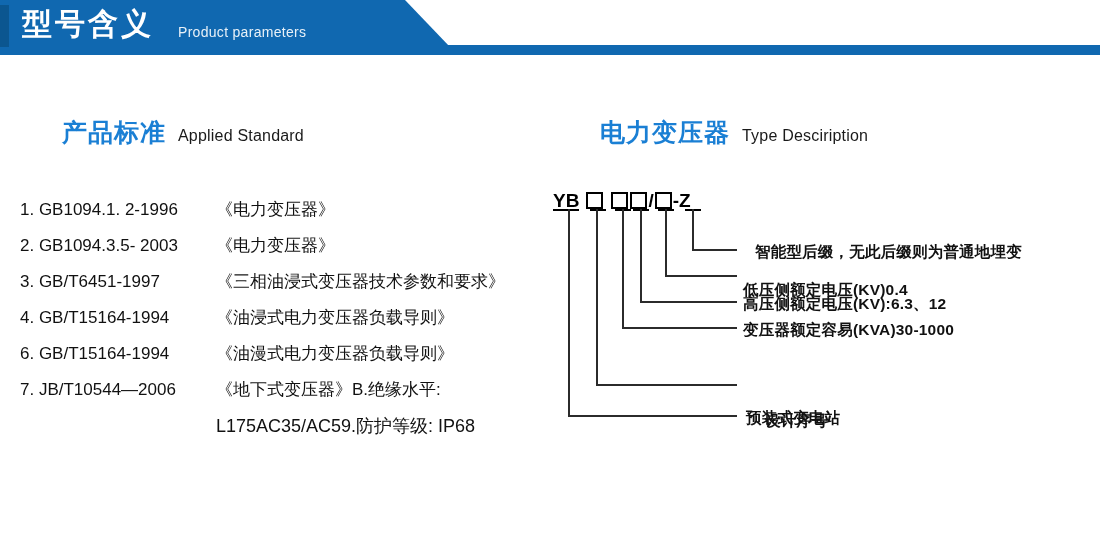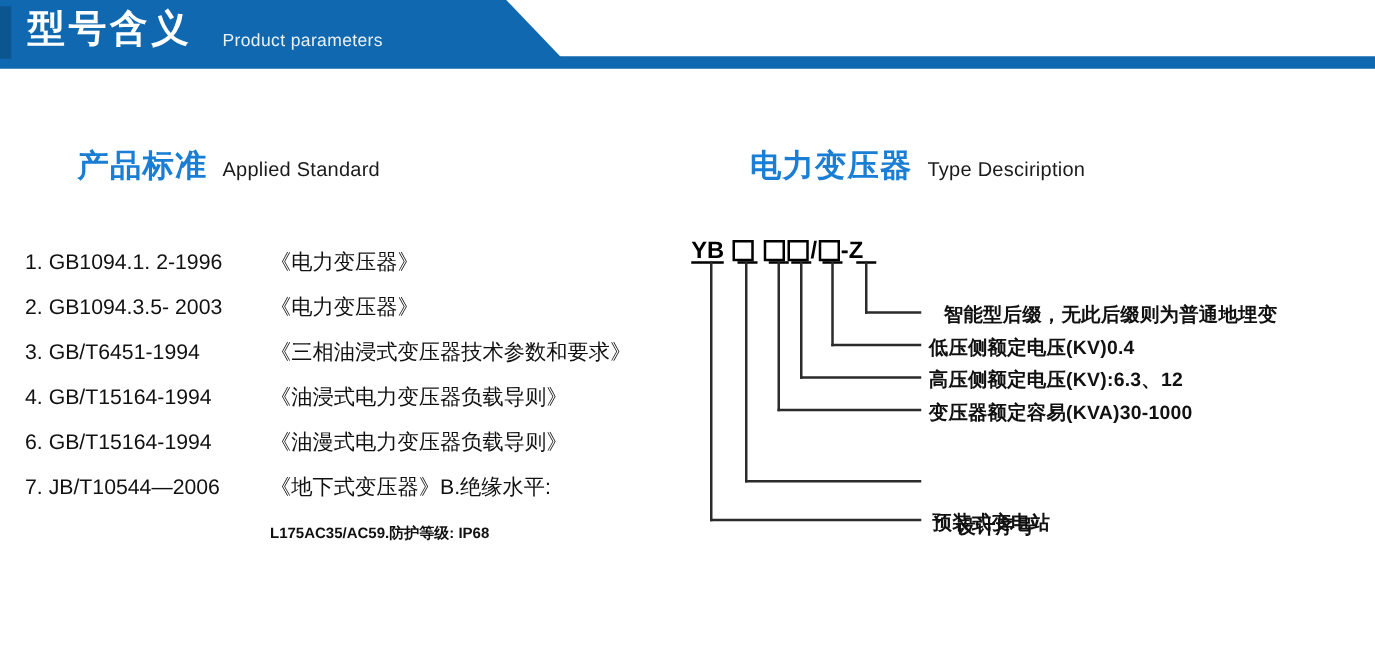--- a/index.html
+++ b/index.html
@@ -122,25 +122,24 @@
     vertical-align: top;
   }
   .std-row .name {
     display: inline-block;
     vertical-align: top;
   }
   .std-cont {
     display: block;
     height: 36px;
     white-space: nowrap;
-    font-size: 12px;
+    font-size: 18px;
     color: #111111;
     line-height: 36px;
     padding-left: 196px;
-    font-weight: bold;
   }
 
   
   .diagram {
     position: absolute;
     left: 545px;
     top: 185px;
     width: 545px;
     height: 250px;
   }
@@ -218,21 +217,21 @@
 </div>
 
 <div class="std-list">
   <div class="std-row">
     <span class="code">1. GB1094.1. 2-1996</span><span class="name">《电力变压器》</span>
   </div>
   <div class="std-row">
     <span class="code">2. GB1094.3.5- 2003</span><span class="name">《电力变压器》</span>
   </div>
   <div class="std-row">
-    <span class="code">3. GB/T6451-1994</span><span class="name">《三相油浸式变压器技术参数和要求》</span>
+    <span class="code">3. GB/T6451-1997</span><span class="name">《三相油浸式变压器技术参数和要求》</span>
   </div>
   <div class="std-row">
     <span class="code">4. GB/T15164-1994</span><span class="name">《油浸式电力变压器负载导则》</span>
   </div>
   <div class="std-row">
     <span class="code">6. GB/T15164-1994</span><span class="name">《油漫式电力变压器负载导则》</span>
   </div>
   <div class="std-row">
     <span class="code">7. JB/T10544—2006</span><span class="name">《地下式变压器》B.绝缘水平:</span>
   </div>
@@ -270,17 +269,17 @@
 
   <div class="vline" style="left:51px; top:24px; height:177px;"></div>
   <div class="hline" style="left:51px; top:199px; width:141px;"></div>
 
   <div class="vline" style="left:23px; top:24px; height:208px;"></div>
   <div class="hline" style="left:23px; top:230px; width:169px;"></div>
 
 </div>
 
 <div class="annot" style="left:743px; top:242px;margin-left:12px;">智能型后缀，无此后缀则为普通地埋变</div>
-<div class="annot" style="left:743px; top:268px;">低压侧额定电压(KV)0.4</div>
+<div class="annot" style="left:743px; top:280px;">低压侧额定电压(KV)0.4</div>
 <div class="annot" style="left:743px; top:294px;">高压侧额定电压(KV):6.3、12</div>
 <div class="annot" style="left:743px; top:320px;">变压器额定容易(KVA)30-1000</div>
 <div class="annot" style="left:765px; top:377px;margin-top:34px;">设计序号</div>
 <div class="annot" style="left:746px; top:408px;">预装式变电站</div>
 
 </body></html>

